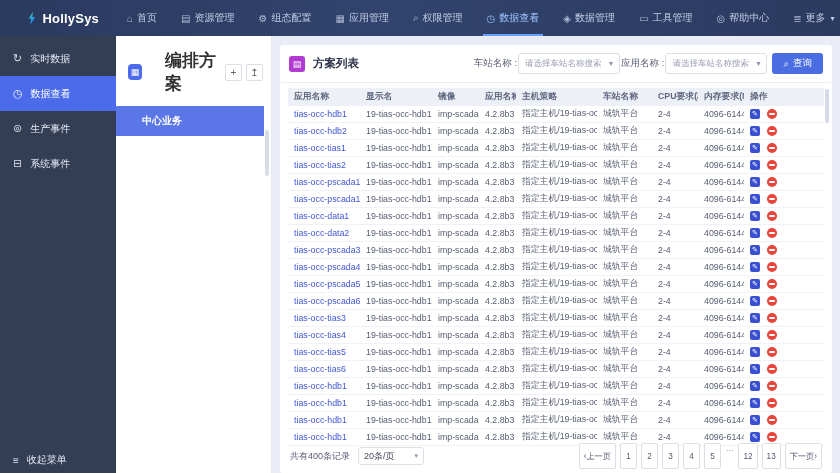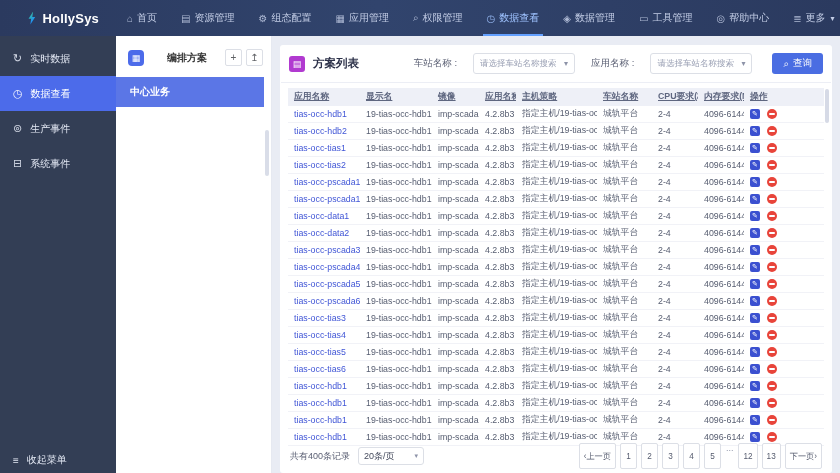--- a/index.html
+++ b/index.html
@@ -34,58 +34,58 @@
   .side-item.active { background:#4c6bea; color:#fff; }
   .collapse { position:absolute; bottom:8px; left:0; right:0; height:26px;
     display:flex; align-items:center; gap:8px; padding-left:13px; cursor:pointer; }
 
   
   .plans { width:156px; background:#fff; border-right:1px solid #e6e9f1; flex-shrink:0;
     position:relative; }
   .plans-head { display:flex; align-items:center; padding:13px 8px 11px 12px; }
   .plans-ic { width:16px; height:16px; background:#4c6bea; border-radius:4px; color:#fff;
     font-size:9px; display:flex; align-items:center; justify-content:center; }
-  .plans-title { font-size:10px; font-weight:bold; color:#333; margin-left:23px; }
+  .plans-title { font-size:17px; font-weight:bold; color:#333; margin-left:23px; }
   .plans-btns { margin-left:auto; display:flex; gap:4px; }
   .mini-btn { width:17px; height:17px; border:1px solid #dcdfe6; border-radius:2px;
     background:#fff; color:#606266; font-size:10px; display:flex; align-items:center;
     justify-content:center; cursor:pointer; }
-  .plan-item { height:30px; display:flex; align-items:center; padding-left:14px;
+  .plan-item { height:30px; display:flex; align-items:center; padding-left:26px;
     font-size:10px; color:#454b5e; cursor:pointer; margin-right:7px; }
   .plan-item.active { background:#5b76e6; color:#fff; font-weight:bold; }
   .plans-scroll { position:absolute; right:2px; top:94px; width:4px; height:46px;
     background:#d9dde8; border-radius:2px; }
 
   
   .main-wrap { flex:1; padding:9px 8px 8px 8px; min-width:0; }
   .card { background:#fff; border-radius:3px; height:100%; display:flex; flex-direction:column;
     position:relative; overflow:hidden; }
   .card-head { height:37px; display:flex; align-items:center; padding:0 9px; flex-shrink:0; }
   .list-ic { width:16px; height:16px; background:#b13ad0; border-radius:3px; color:#fff;
     font-size:9px; display:flex; align-items:center; justify-content:center; }
   .card-title { font-size:11.5px; font-weight:bold; color:#2b3048; margin-left:8px; }
-  .filters { margin-left:auto; display:flex; align-items:center; gap:16px; }
+  .filters { margin-left:auto; display:flex; align-items:center; gap:1px; }
   .f-label { font-size:9.5px; color:#5a5f73; }
   .select { width:102px; height:21px; border:1px solid #dcdfe6; border-radius:3px;
     display:flex; align-items:center; padding:0 6px; cursor:pointer; background:#fff; }
   .select .ph { font-size:8.5px; color:#9aa0b4; }
   .select .sel-caret { margin-left:auto; font-size:8px; color:#8d93a8; }
   .btn-query { height:21px; background:#4a6de2; border:none; border-radius:3px; color:#fff;
     font-size:9.5px; padding:0 11px; display:flex; align-items:center; gap:4px; cursor:pointer;
     margin-left:4px; }
   .btn-query .q-ic { font-size:10px; }
   .btn-add { height:21px; background:#fff; border:1px solid #dcdfe6; border-radius:3px;
     color:#454b5e; font-size:9.5px; padding:0 9px; cursor:pointer; margin-left:4px; }
   .card-head-line { border-top:1px solid #eceef5; margin:0 1px; }
 
   
   .tbl-wrap { padding:5px 8px 0 8px; flex:1; min-height:0; }
   table { width:100%; border-collapse:collapse; table-layout:fixed; }
   th { background:#eef0f7; color:#5f6780; font-weight:bold; font-size:8.8px; text-align:left;
-    height:18px; padding:0 2px 0 6px; white-space:nowrap; overflow:hidden;text-decoration:underline; }
+    height:18px; padding:0 2px 0 6px; white-space:nowrap; overflow:hidden; }
   td { font-size:8.8px; color:#565d70; height:16.3px; padding:0 2px 0 6px;
     border-bottom:1px solid #f1f2f7; white-space:nowrap; overflow:hidden; }
   td.link { color:#4156d6; cursor:pointer; }
   .ops { display:flex; align-items:center; gap:7px; height:16px; }
   .edit-ic { width:10px; height:10px; background:#3b50d0; border-radius:2px; color:#fff;
     font-size:7px; line-height:10px; display:inline-flex; align-items:center;
     justify-content:center; cursor:pointer; }
   .del-ic { width:10px; height:10px; background:#e8443a; border-radius:50%; position:relative;
     display:inline-block; cursor:pointer; }
   .del-ic::after { content:""; position:absolute; left:2px; right:2px; top:4.2px; height:1.6px;

